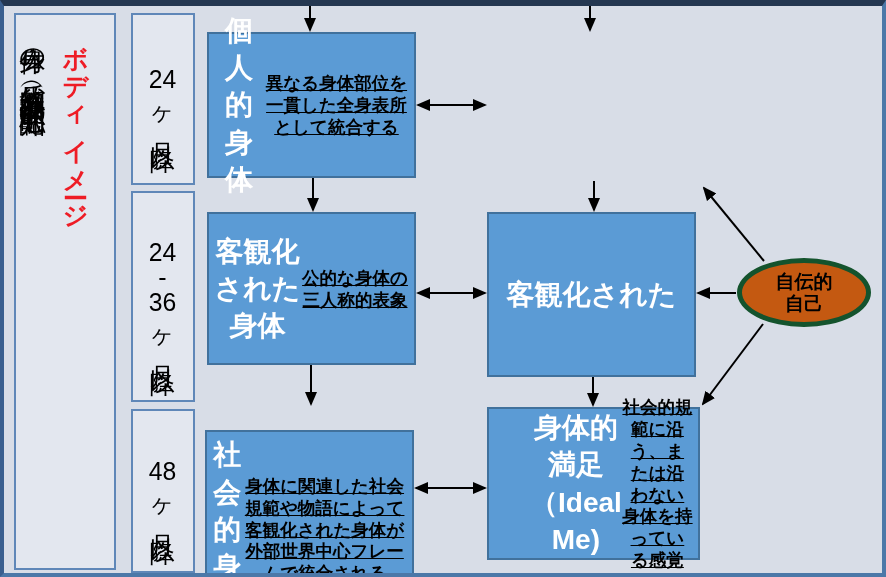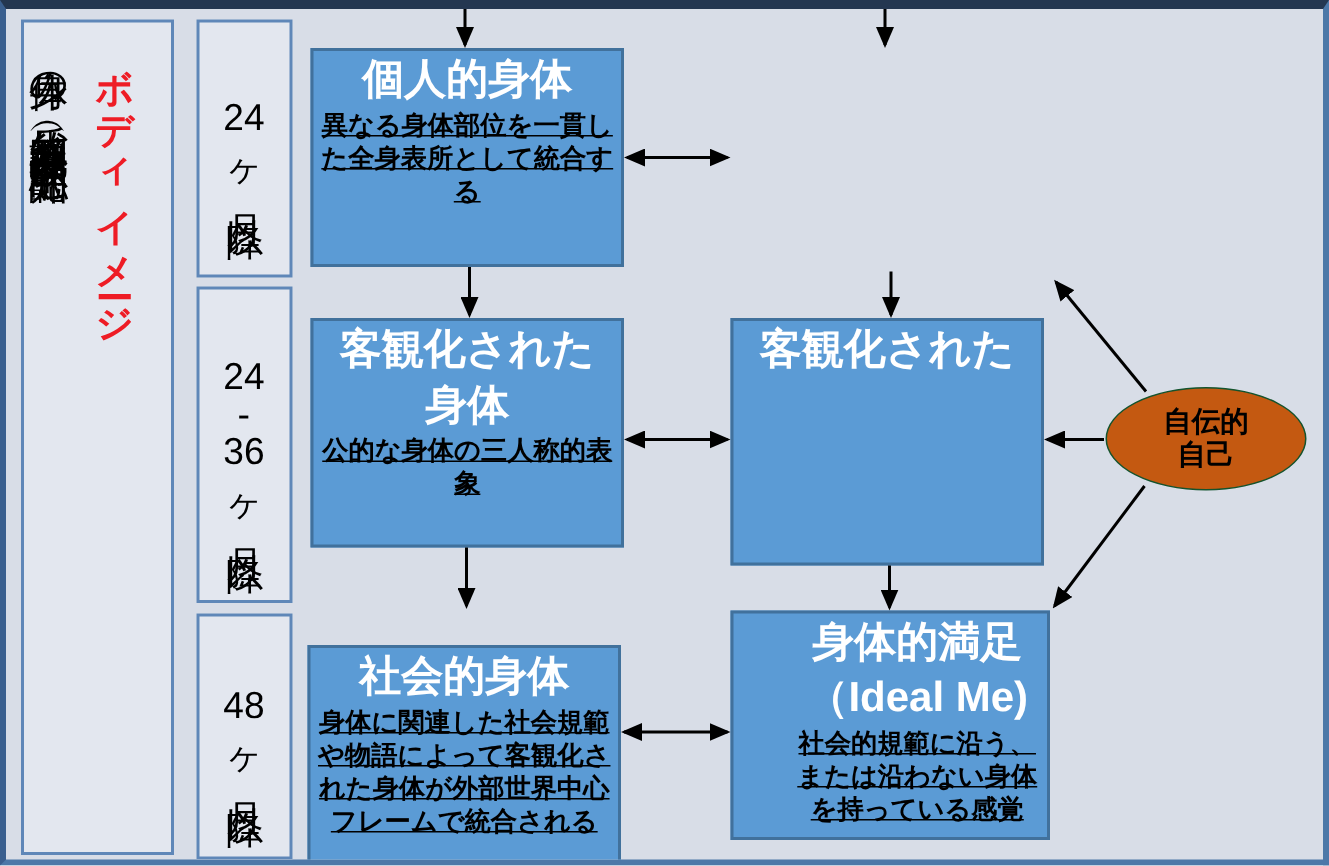--- a/index.html
+++ b/index.html
@@ -42,41 +42,41 @@
   .t3 { top:403px; height:164px; }
   .vtext {
     writing-mode:vertical-rl; text-orientation:mixed;
     font-size:25px; letter-spacing:3px; color:#000;
   }
   .tcy { text-combine-upright:all; }
   
   .bluebox {
     position:absolute; box-sizing:border-box;
     background:#5B9BD5; border:2px solid #41719C;
-    display:flex; flex-direction:column;
-    justify-content:flex-start; align-items:center;
+    display:flex; 
+    justify-content:center; align-items:center;
     text-align:center; padding:0 5px;
   }
   .b1 { left:203px; top:26px;  width:209px; height:146px; }
   .b2 { left:483px; top:26px;  width:209px; height:149px; }
   .b3 { left:203px; top:206px; width:209px; height:153px; }
   .b4 { left:483px; top:206px; width:209px; height:165px; }
   .b5 { left:201px; top:424px; width:209px; height:199px; }
   .b6 { left:483px; top:401px; width:213px; height:153px;padding-left:41px; }
   .box-title { color:#FFFFFF; font-weight:bold; font-size:28px; line-height:1.33; }
   .title-line:empty { display:none; }
   .box-body {
     color:#000000; font-weight:bold;
     font-size:17.5px; line-height:1.25; margin-top:2px;text-decoration:underline;
   }
   
   .ellipse {
     position:absolute; box-sizing:border-box;
     left:733px; top:252px; width:134px; height:69px;
-    background:#C45911; border:1px solid #14532d; border-radius:50%;
+    background:#C45911; border:5px solid #14532d; border-radius:50%;
     display:flex; flex-direction:column; align-items:center; justify-content:center;
     color:#000; font-weight:bold; font-size:19px; line-height:1.12; text-align:center;
   }
   
   .arrows {
     position:absolute; left:0; top:0;
     width:878px; height:567px;
     pointer-events:none;
   }
   .arrows line { stroke:#000; stroke-width:2; }

